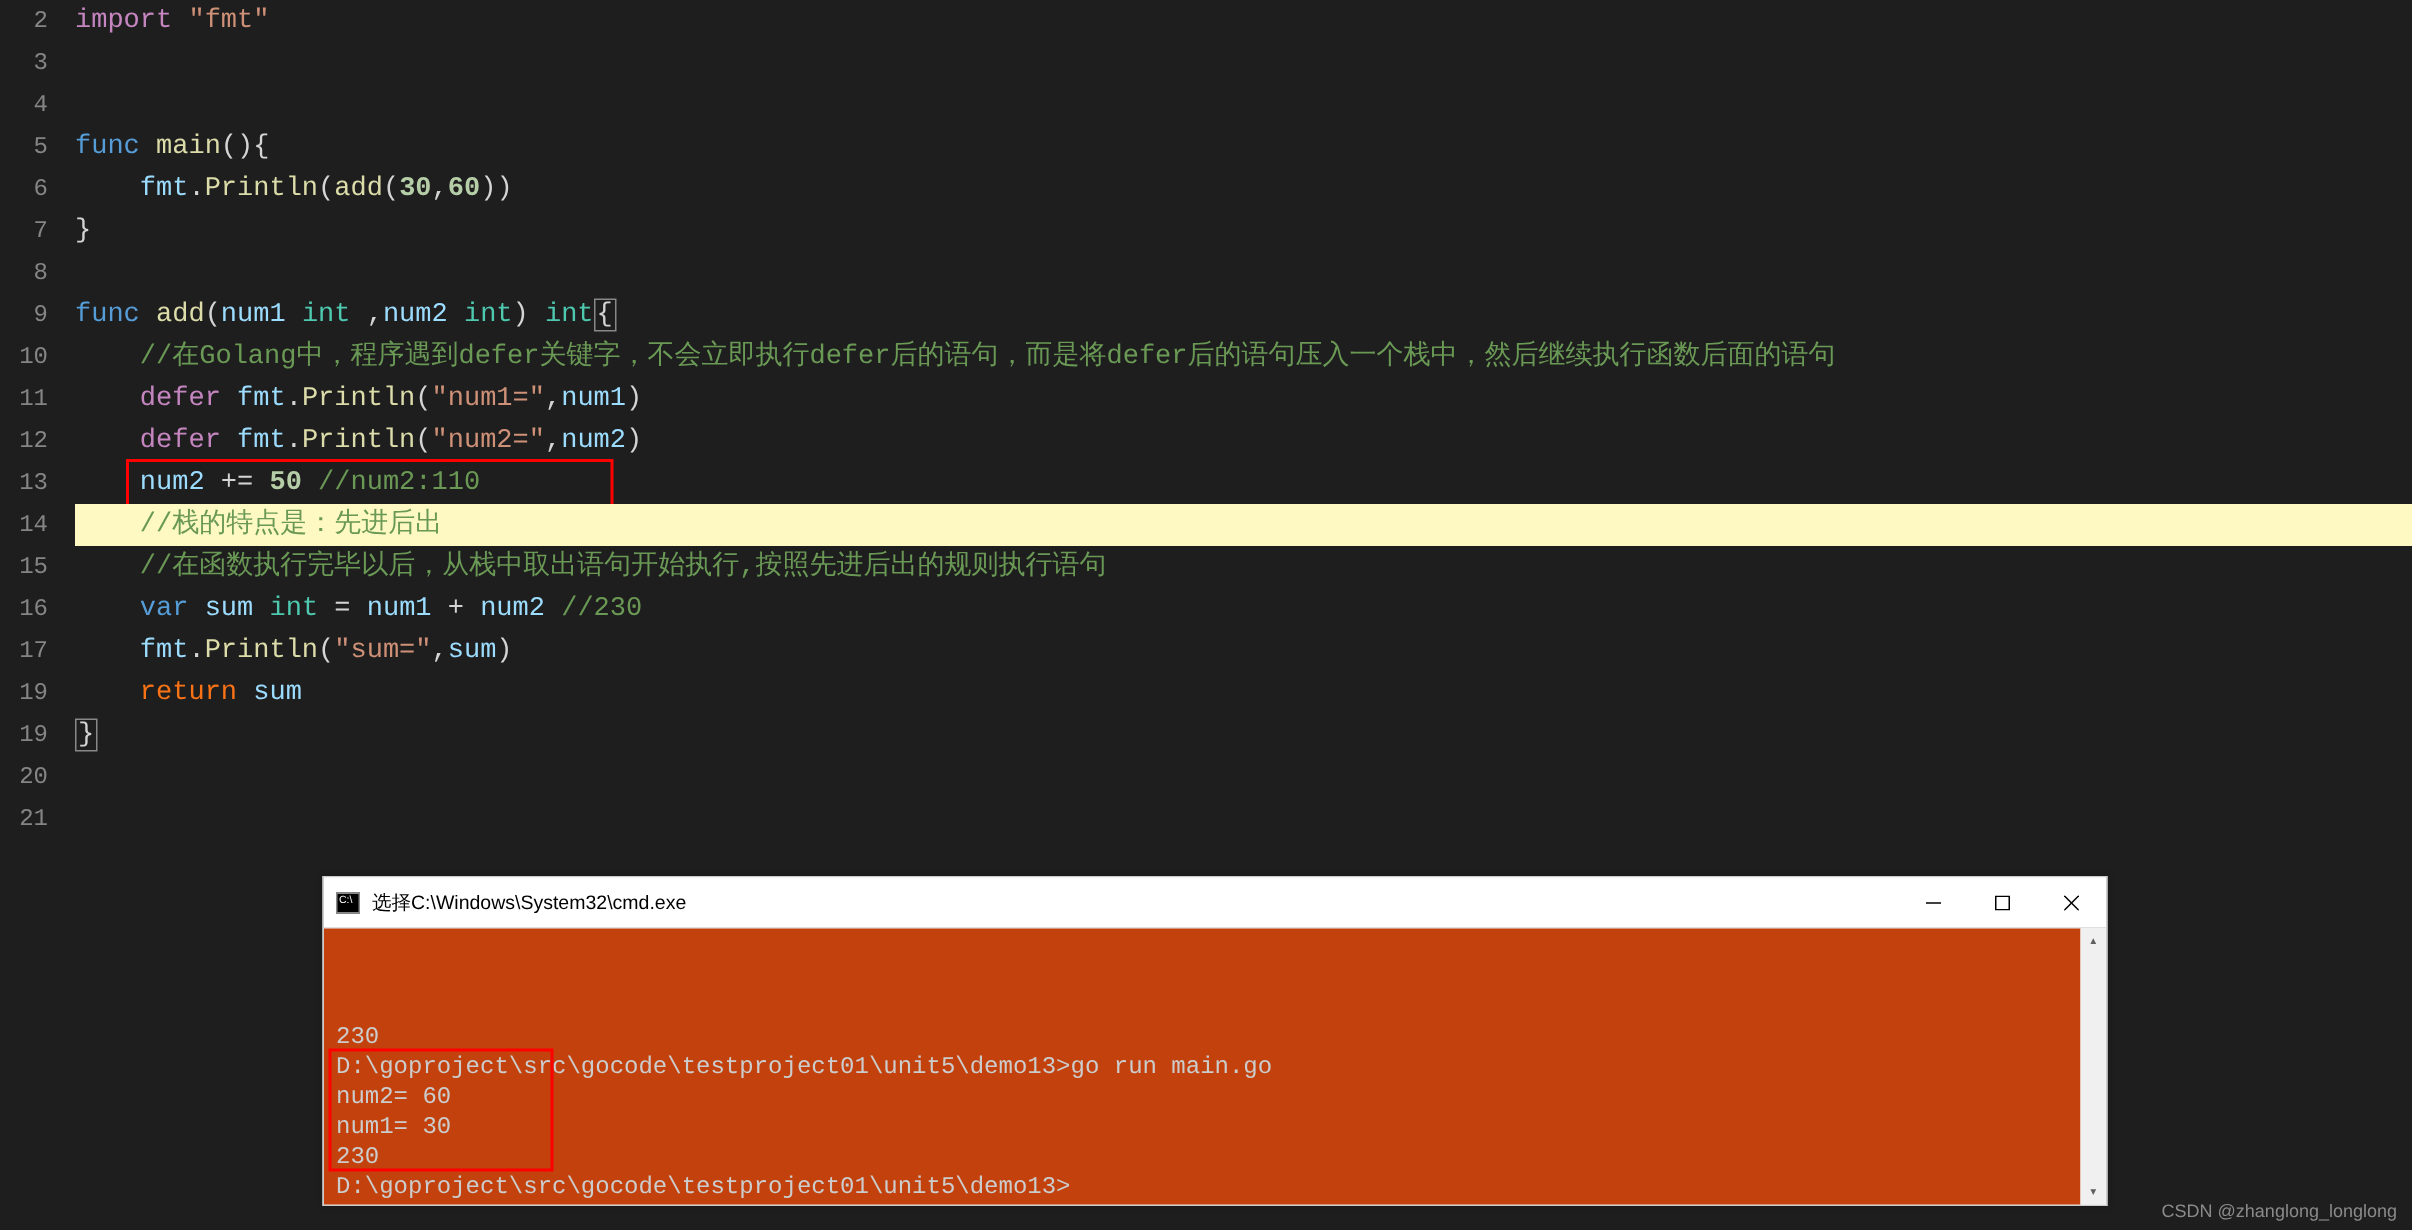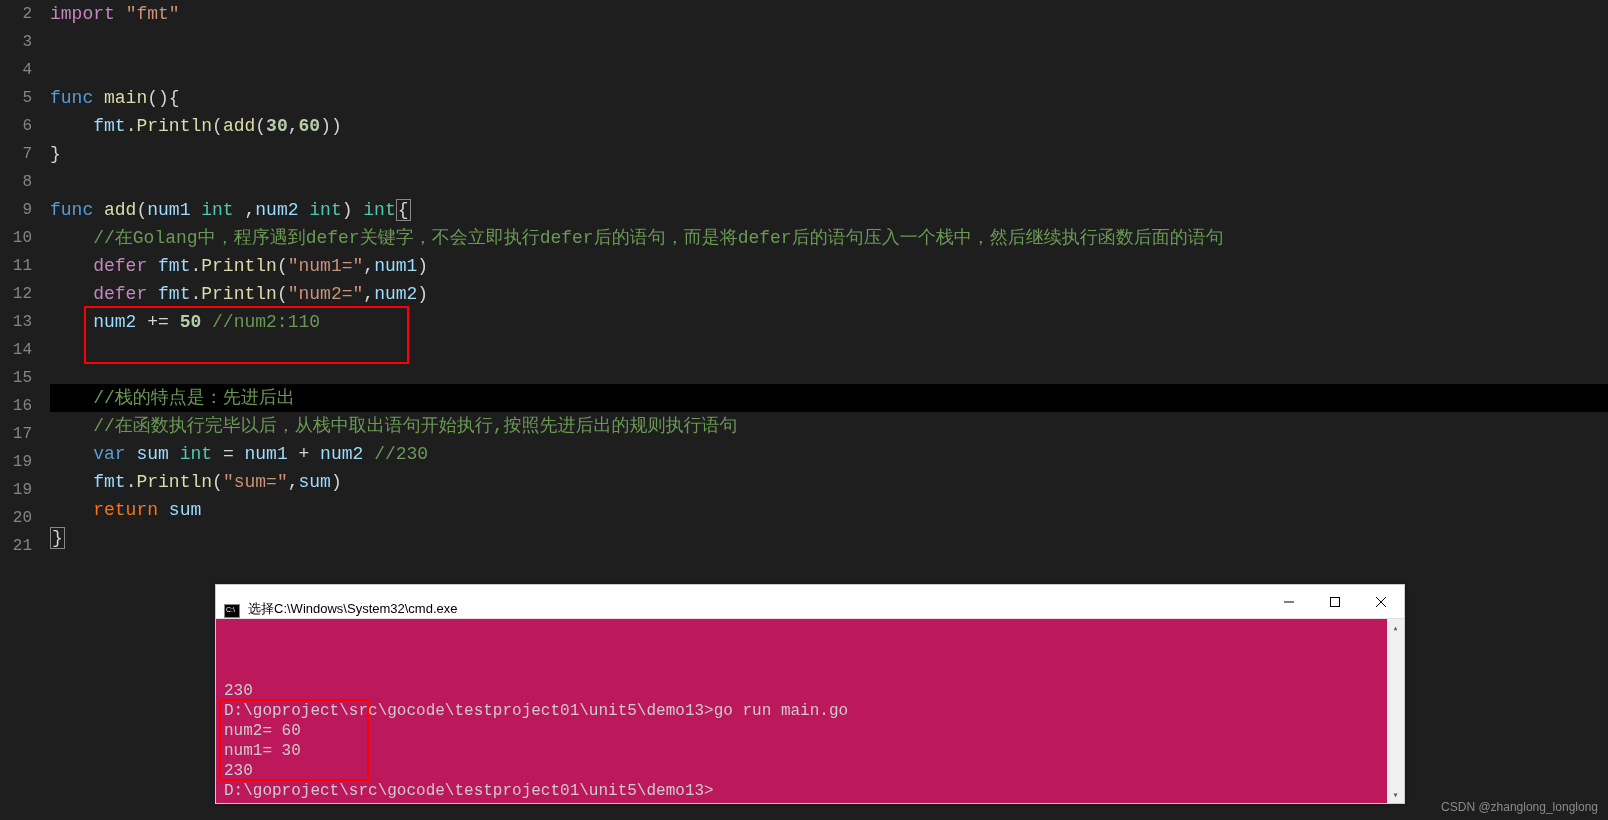--- a/index.html
+++ b/index.html
@@ -26,21 +26,21 @@
     font-size: 16px;
   }
   .gutter .ln { height: 28px; }
   .code {
     flex: 1;
     line-height: 28px;
     color: #d4d4d4;
     position: relative;
   }
   .code .line { height: 28px; white-space: pre; position: relative; }
-  .line.active { background: #000000; margin-top: 48px; }
+  .line.active { background: #fef9c3; }
   .kw-import { color: #c586c0; }
   .str { color: #ce9178; }
   .kw-func { color: #569cd6; }
   .kw-var { color: #569cd6; text-align: right; }
   .kw-defer { color: #c586c0; }
   .kw-return { color: #f97316; }
   .fn-name { color: #dcdcaa; }
   .type { color: #4ec9b0; }
   .num { color: #b5cea8; font-weight: bold; }
   .comment { color: #6a9955; }
@@ -63,21 +63,21 @@
     width: 1190px;
     height: 220px;
     border: 1px solid #ccc;
     background: #ffffff;
     box-shadow: 0 0 4px rgba(0,0,0,0.3);
   }
   .cmd-titlebar {
     height: 34px;
     background: #ffffff;
     display: flex;
-    align-items: flex-end;
+    align-items: center;
     font-family: 'Segoe UI', Tahoma, sans-serif;
     font-size: 13px;
     color: #000;
     padding-left: 8px;
     border-bottom: 1px solid #e0e0e0;
   }
   .cmd-icon {
     width: 16px; height: 14px;
     background: #000;
     border: 1px solid #888;
@@ -100,21 +100,21 @@
     justify-content: center;
     font-family: 'Segoe UI', sans-serif;
   }
   .win-btn svg { width: 10px; height: 10px; }
   .cmd-body-wrap {
     display: flex;
     height: calc(100% - 34px);
   }
   .cmd-body {
     flex: 1;
-    background: #be185d;
+    background: #c2410c;
     color: #cccccc;
     font-family: Consolas, 'Courier New', monospace;
     font-size: 16px;
     padding: 2px 8px;
     line-height: 20px;
     white-space: pre;
     position: relative;
   }
   .cmd-scroll {
     width: 17px;

